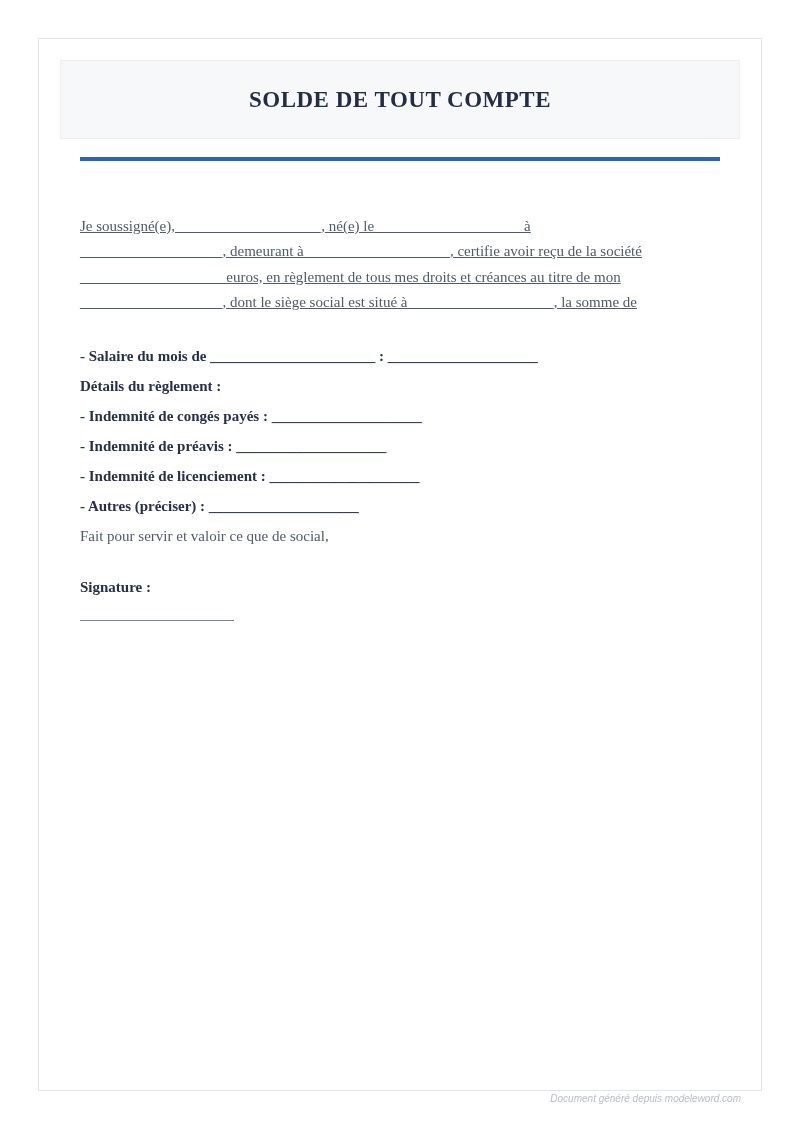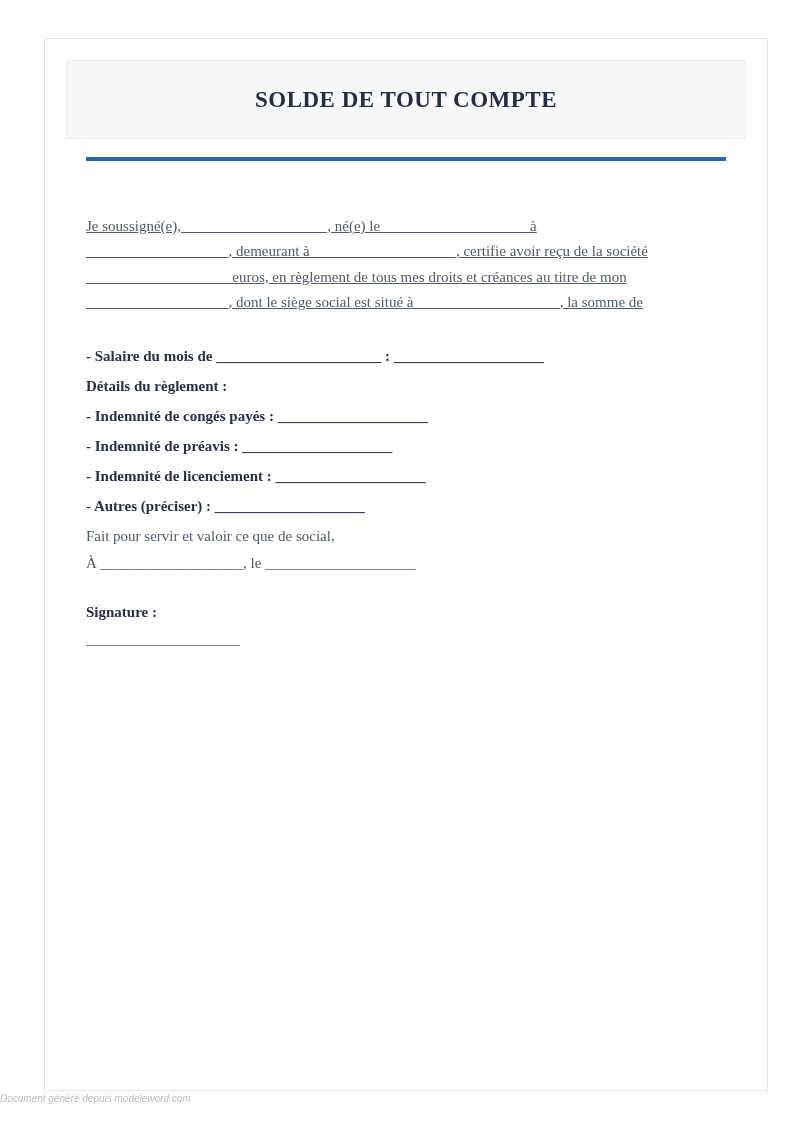--- a/index.html
+++ b/index.html
@@ -10,21 +10,21 @@
   }
   .canvas {
     position: relative;
     width: 800px;
     height: 1132px;
     background: #ffffff;
     overflow: hidden;
   }
   .page {
     position: absolute;
-    left: 44px;
+    left: 38px;
     top: 38px;
     width: 724px;
     height: 1053px;
     background: #ffffff;
     border: 1px solid var(--page-border, #e3e4e6);
   }
   .header-box {
     margin: 21px 21px 0 21px;
     height: 79px;
     background: var(--banner-bg, #f7f8fa);
@@ -77,21 +77,21 @@
     margin-top: 20px;
     width: 154px;
     border-bottom: 1px solid var(--line-gray, #7d8591);
     height: 1px;
   }
   .footer {
     position: absolute;
     left: 0;
     top: 1093px;
     width: 741px;
-    text-align: left;
+    text-align: right;
     font-family: "Liberation Sans", sans-serif;
     font-style: italic;
     font-size: 10px;
     color: var(--footer-gray, #b9bdc6);
   }
 </style>
 </head>
 <body>
 
 <div class="canvas">
@@ -115,21 +115,20 @@
       <div class="details">
         <p class="bold">- Salaire du mois de ______________________ : ____________________</p>
         <p class="bold">Détails du règlement :</p>
         <p class="bold">- Indemnité de congés payés : ____________________</p>
         <p class="bold">- Indemnité de préavis : ____________________</p>
         <p class="bold">- Indemnité de licenciement : ____________________</p>
         <p class="bold">- Autres (préciser) : ____________________</p>
         <p>Fait pour servir et valoir ce que de social,</p>
       </div>
 
-      <p class="closing2">À ___________________, le ____________________</p>
 
       <p class="bold signature-label">Signature :</p>
       <div class="signature-line"></div>
 
     </div>
   </div>
 
   <div class="footer">Document généré depuis modeleword.com</div>
 </div>
 

